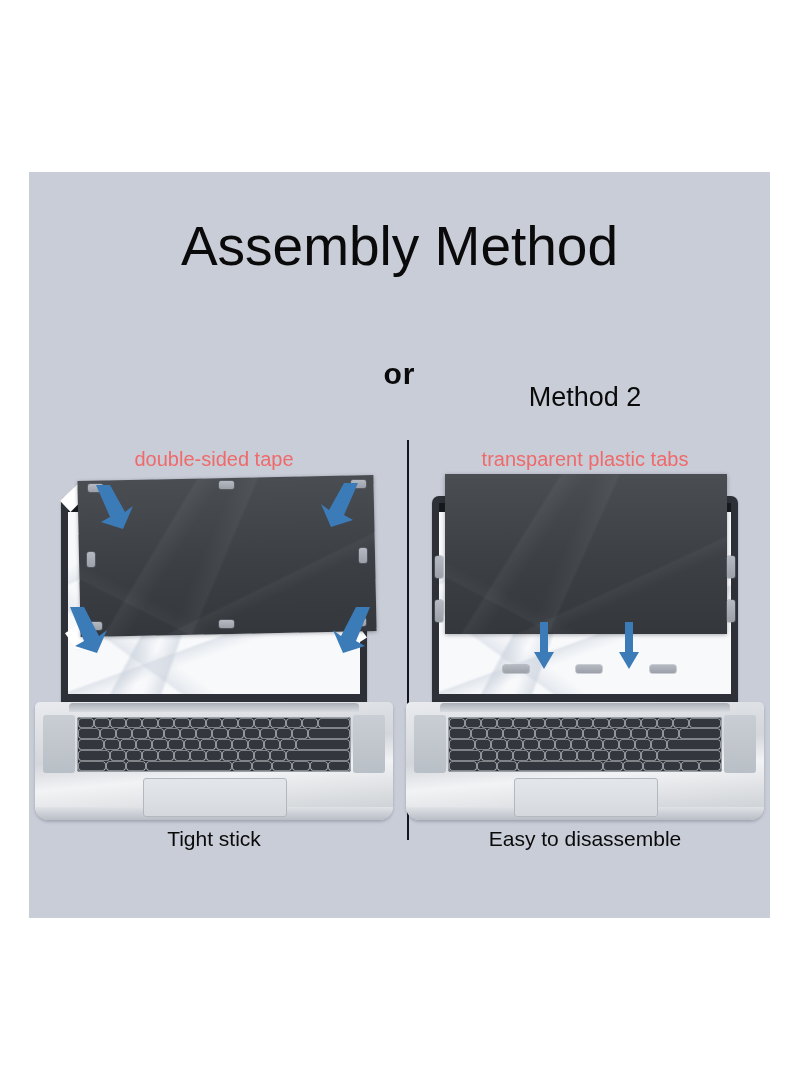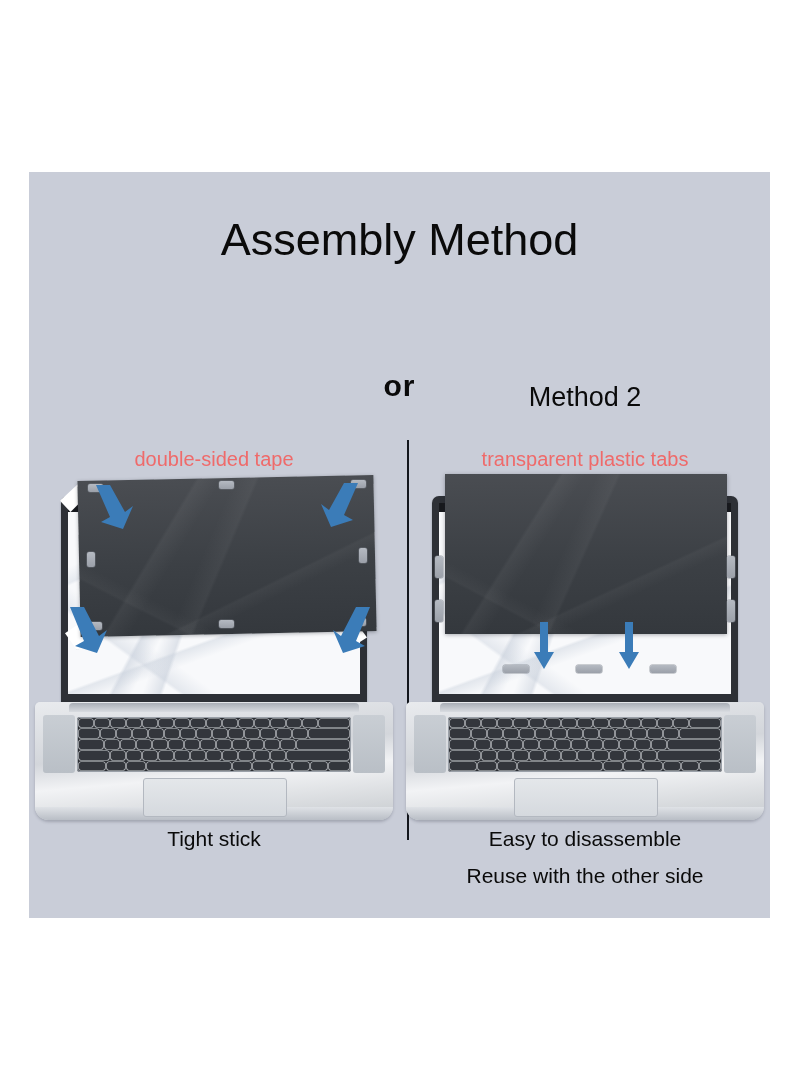--- a/index.html
+++ b/index.html
@@ -25,21 +25,21 @@
     background: #c9cdd8;
     overflow: hidden;
   }
 
   
   .title {
     position: absolute;
     left: 0; right: 0;
     top: 42px;
     text-align: center;
-    font-size: 45px;
+    font-size: 55px;
     color: #0a0a0a;
     letter-spacing: 0px;
     white-space: nowrap;
   }
   .subtitle {
     position: absolute;
     left: 0; right: 0;
     top: 124px;
     text-align: center;
     font-size: 28px;
@@ -48,21 +48,20 @@
   }
   .or-word {
     position: absolute;
     left: 0; right: 0;
     top: 185px;
     text-align: center;
     font-size: 30px;
     font-weight: bold;
     color: #0a0a0a;
     letter-spacing: 1px;
-    margin-top: 12px;
   }
 
   
   .col {
     position: absolute;
     top: 0;
     width: 370px;
     height: 746px;
   }
   .col-left  { left: 0px; }
@@ -525,16 +524,15 @@
           <div class="key" style="left:216px;top:45px;width:16px;height:8px;"></div>
           <div class="key" style="left:234px;top:45px;width:16px;height:8px;"></div>
           <div class="key" style="left:252px;top:45px;width:20px;height:8px;"></div>
         </div>
         <div class="trackpad"></div>
       </div>
 
     </div>
 
     <div class="caption caption-1">Easy to disassemble</div>
-    <div class="caption caption-2">Reuse with the other side</div>
   </div>
 
 </div>
 
 </body></html>

